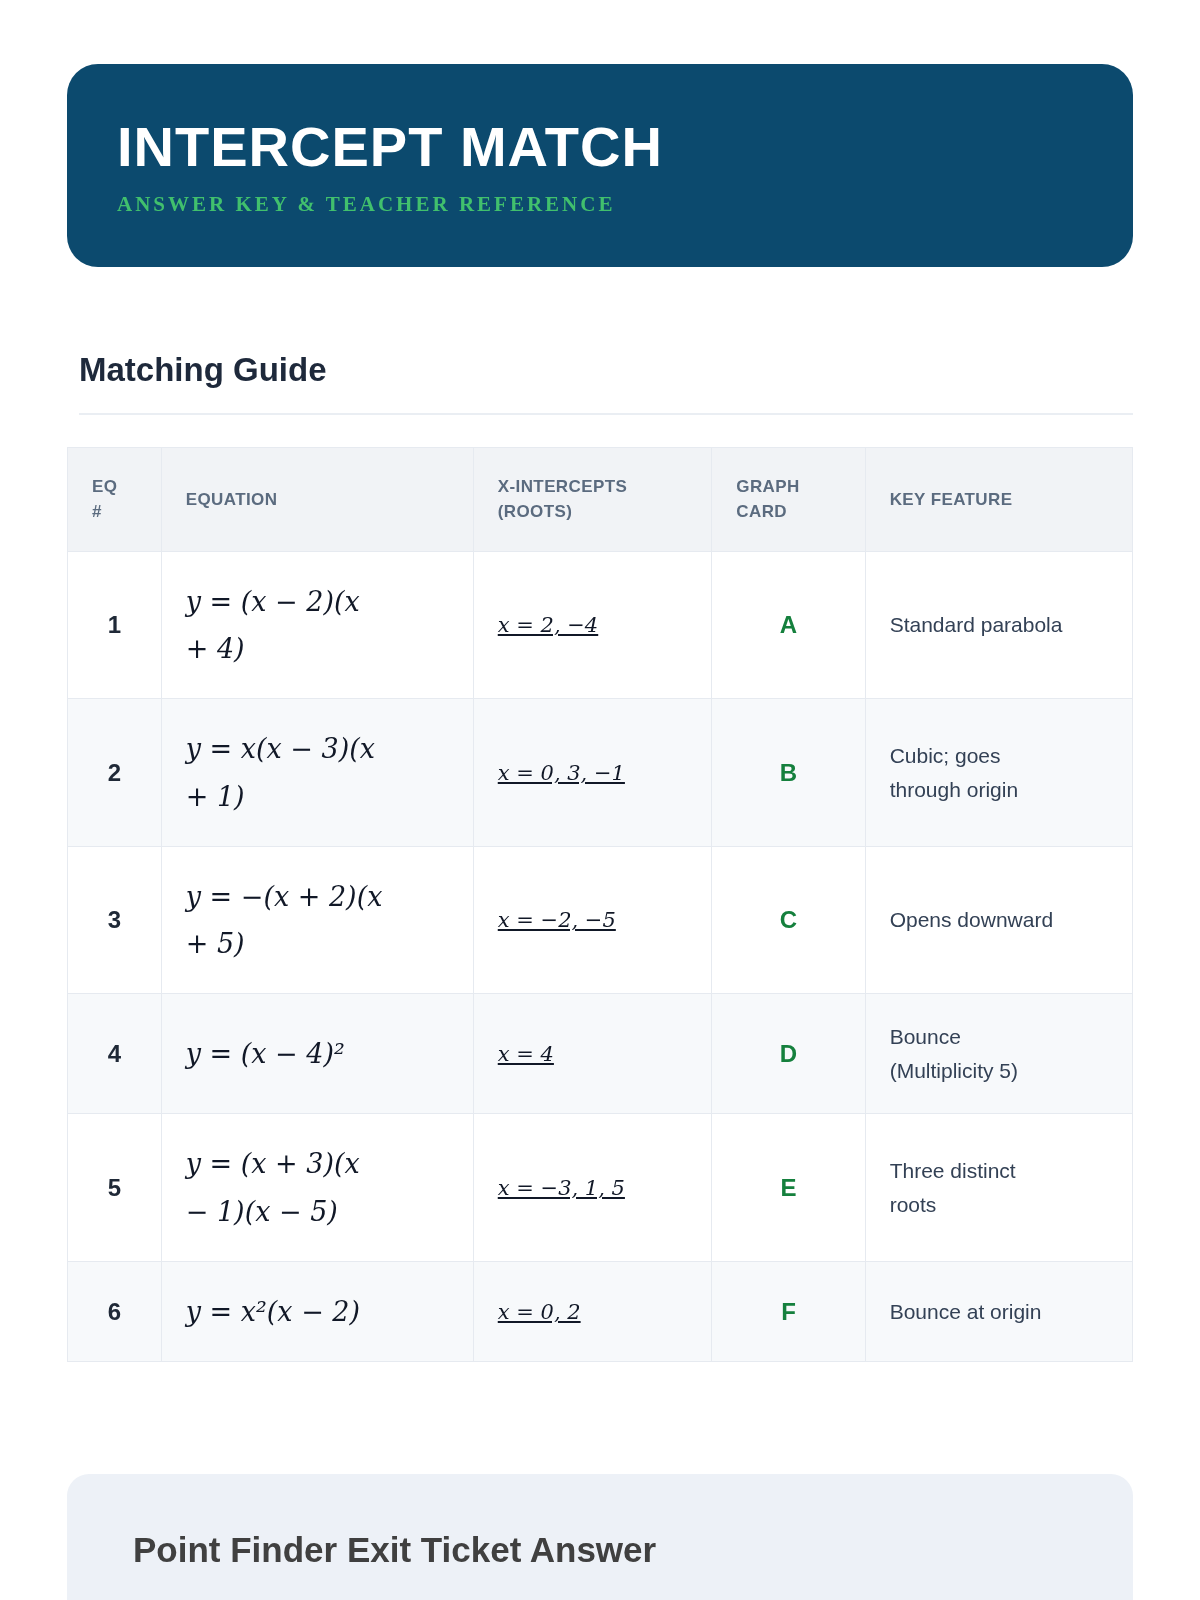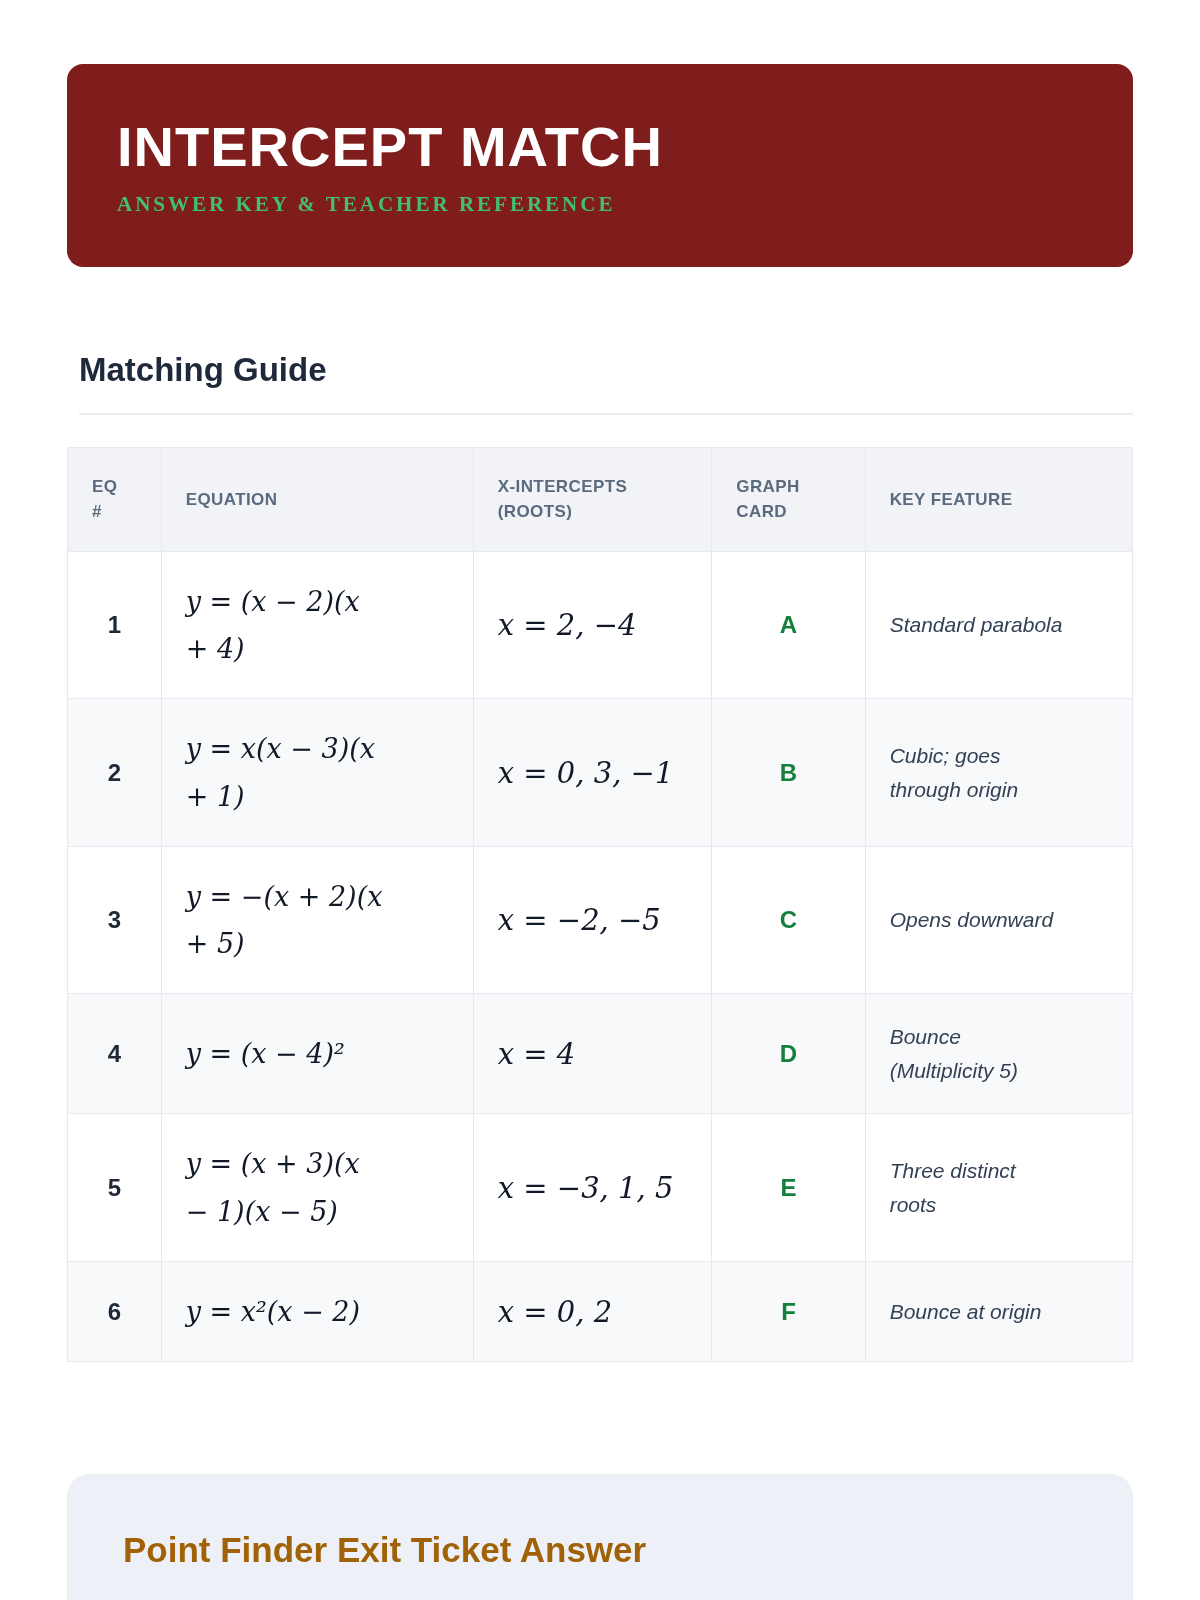--- a/index.html
+++ b/index.html
@@ -8,22 +8,22 @@
     width: 1200px;
     height: 1600px;
     overflow: hidden;
     font-family: "Liberation Sans", sans-serif;
     color: #1e293b;
   }
   .page { padding: 64px 67px 0 67px; }
 
   
   .banner {
-    background: #7f1d1d;
-    border-radius: 16px;
+    background: #0c4a6e;
+    border-radius: 31px;
     padding: 54px 50px 50px 50px;
   }
   .banner-title {
     color: #ffffff;
     font-size: 56px;
     font-weight: 800;
     letter-spacing: 1px;
     line-height: 1.05;
   }
   .banner-subtitle {
@@ -73,42 +73,42 @@
   }
   td { padding: 26px 24px; background: #ffffff; }
   tbody tr:nth-child(even) td { background: #f7f9fb; }
   td.num  { text-align: center; font-size: 24px; font-weight: 700; color: #1f2937; }
   td.eq, td.roots {
     font-family: "DejaVu Serif", serif;
     font-style: italic;
     color: #111827;
   }
   td.eq   { font-size: 27px; line-height: 1.75; white-space: pre-line; }
-  td.roots{ font-size: 29px; }
+  td.roots{ font-size: 21px; text-decoration: underline; }
   td.card { text-align: center; font-size: 24px; font-weight: 700; color: #15803d; }
   td.feat {
     font-size: 21px;
-    font-style: italic;
     color: #334155;
     line-height: 1.6;
     white-space: pre-line;
   }
 
   
   .exit-panel {
     margin-top: 112px;
     background: #edf1f7;
     border-radius: 22px;
     padding: 56px 56px 80px 56px;
     min-height: 300px;
   }
   .exit-title {
     font-size: 35px;
     font-weight: 800;
-    color: #a16207;
+    color: #404040;
+    margin-left: 10px;
   }
 </style>
 </head>
 <body>
 
 <div class="page">
 
   <div class="banner">
     <div class="banner-title">INTERCEPT MATCH</div>
     <div class="banner-subtitle">ANSWER KEY &amp; TEACHER REFERENCE</div>

